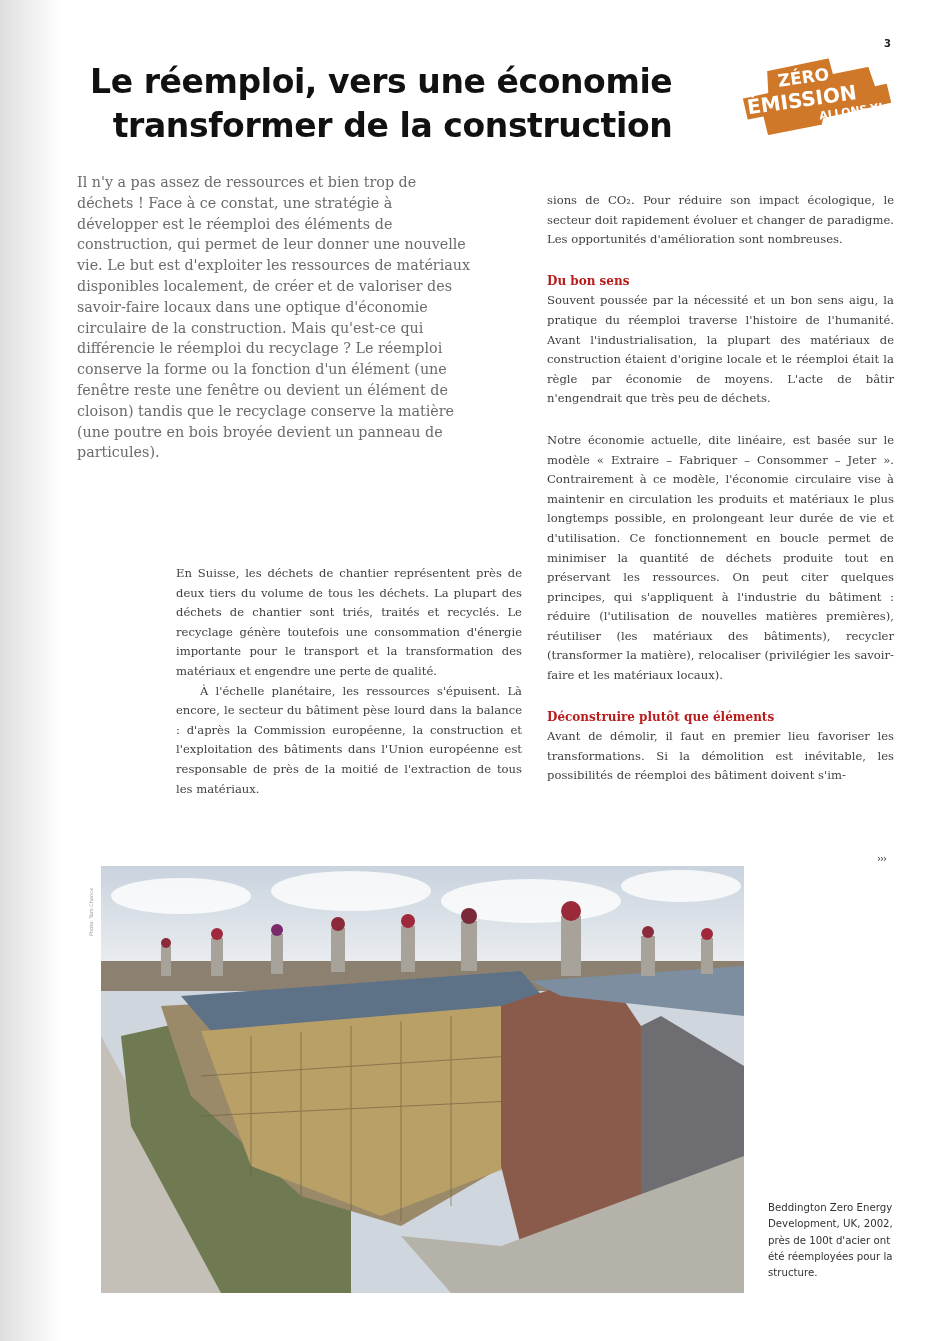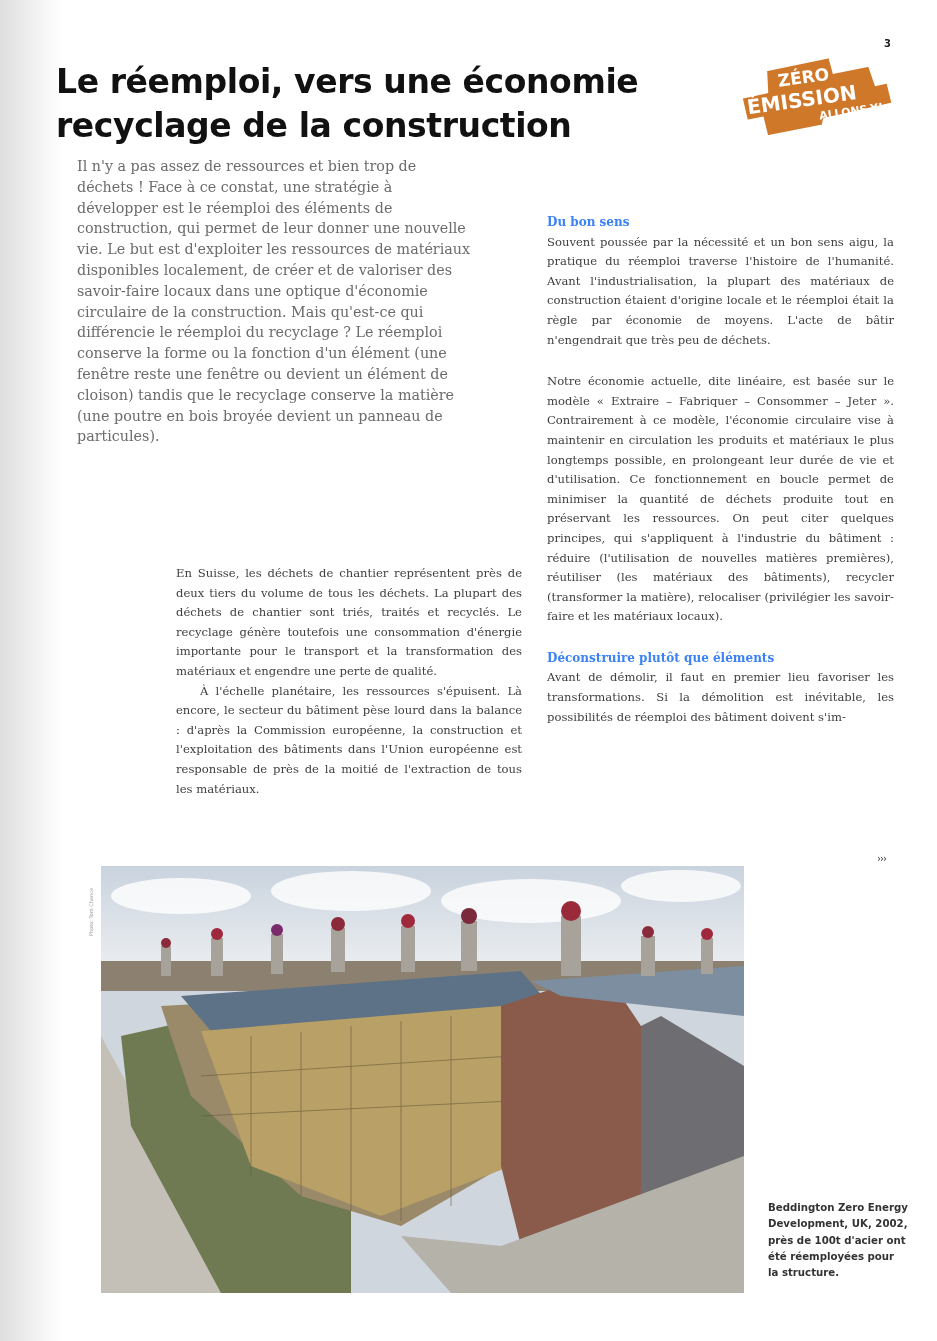--- a/index.html
+++ b/index.html
@@ -11,73 +11,73 @@
   }
   .fold {
     position:absolute; left:0; top:0; width:62px; height:1341px;
     background:linear-gradient(to right, #dedede 0%, #ececec 40%, #ffffff 100%);
   }
   .page-number {
     position:absolute; left:884px; top:38px;
     font-family:"DejaVu Sans", sans-serif; font-weight:bold; font-size:10px; color:#222;
   }
   .title {
-    position:absolute; left:56px; top:60px; margin:0;
+    position:absolute; left:90px; top:60px; margin:0;
     font-family:"DejaVu Sans", sans-serif; font-weight:600;
-    font-size:33px; line-height:44px; color:#111; letter-spacing:-0.4px;
+    font-size:33px; line-height:44px; color:#111; letter-spacing:-0.4px;text-align:right;
   }
   .logo {
     position:absolute; left:732px; top:50px; width:164px; height:86px;
   }
   .logo svg { width:100%; height:100%; }
   .lead {
-    position:absolute; left:77px; top:156px; width:396px;
+    position:absolute; left:77px; top:172px; width:396px;
     font-family:"DejaVu Serif", serif; font-size:14.3px; line-height:20.8px;
     color:#6b6b6b; margin:0;
   }
   .col {
     position:absolute; font-family:"DejaVu Serif", serif;
     font-size:11.6px; line-height:19.6px; color:#3e3e3e; text-align:justify;
   }
   .col p { margin:0; }
   .col p.indent { text-indent:24px; }
-  .col h3 { margin:0; font-size:12px; font-weight:bold; color:#3b82f6; line-height:19.6px; }
+  .col h3 { margin:0; font-size:12px; font-weight:bold; color:#b91c1c; line-height:19.6px; }
   .col .gap { height:22px; }
   .col-mid { left:176px; top:564px; width:346px; }
   .col-right { left:547px; top:191px; width:347px; }
   .more {
     position:absolute; left:877px; top:853px; font-size:10px; color:#333;
     font-family:"DejaVu Sans", sans-serif; letter-spacing:-1px;
   }
   .credit {
     position:absolute; left:88px; top:866px; width:10px; height:70px;
     writing-mode:vertical-rl; transform:rotate(180deg);
     font-family:"DejaVu Sans", sans-serif; font-size:5px; color:#999;
   }
   .photo {
     position:absolute; left:101px; top:866px; width:643px; height:427px; overflow:hidden;
     background:#cfd6de;
   }
   .photo svg { display:block; width:100%; height:100%; }
   .caption {
     position:absolute; left:768px; top:1200px; width:140px; margin:0;
-    font-family:"DejaVu Sans", sans-serif; font-weight:bold; font-size:10.2px; line-height:16.3px;
+    font-family:"DejaVu Sans", sans-serif; font-weight:normal; font-size:10.2px; line-height:16.3px;
     color:#333;
   }
 </style>
 </head>
 <body>
 
 <div class="fold"></div>
 
 <div class="page-number">3</div>
 
 <h1 class="title">
   <span>Le réemploi, vers une économie</span><br>
-  <span>recyclage de la construction</span>
+  <span>transformer de la construction</span>
 </h1>
 
 <div class="logo">
   <svg viewBox="0 0 164 86">
     <g transform="rotate(-8 82 43)">
       <path d="M38 14 L102 10 L104 26 L140 24 L144 44 L156 43 L158 64 L88 70 L86 76 L30 79 L28 60 L12 61 L10 38 L36 36 Z" fill="#d0782a" stroke="#fff" stroke-width="1.5"></path>
       <text x="48" y="32" fill="#fff" font-family="DejaVu Sans, sans-serif" font-weight="bold" font-size="17">ZÉRO</text>
       <text x="14" y="55" fill="#fff" font-family="DejaVu Sans, sans-serif" font-weight="bold" font-size="20">ÉMISSION</text>
       <text x="84" y="70" fill="#fff" font-family="DejaVu Sans, sans-serif" font-weight="bold" font-size="11">ALLONS-Y!</text>
     </g>
@@ -85,20 +85,21 @@
 </div>
 
 <p class="lead">Il n'y a pas assez de ressources et bien trop de déchets ! Face à ce constat, une stratégie à développer est le réemploi des éléments de construction, qui permet de leur donner une nouvelle vie. Le but est d'exploiter les ressources de matériaux disponibles localement, de créer et de valoriser des savoir-faire locaux dans une optique d'économie circulaire de la construction. Mais qu'est-ce qui différencie le réemploi du recyclage ? Le réemploi conserve la forme ou la fonction d'un élément (une fenêtre reste une fenêtre ou devient un élément de cloison) tandis que le recyclage conserve la matière (une poutre en bois broyée devient un panneau de particules).</p>
 
 <div class="col col-mid">
   <p>En Suisse, les déchets de chantier représentent près de deux tiers du volume de tous les déchets. La plupart des déchets de chantier sont triés, traités et recyclés. Le recyclage génère toutefois une consommation d'énergie importante pour le transport et la transformation des matériaux et engendre une perte de qualité.</p>
   <p class="indent">À l'échelle planétaire, les ressources s'épuisent. Là encore, le secteur du bâtiment pèse lourd dans la balance : d'après la Commission européenne, la construction et l'exploitation des bâtiments dans l'Union européenne est responsable de près de la moitié de l'extraction de tous les matériaux.</p>
 </div>
 
 <div class="col col-right">
+  <p>sions de CO₂. Pour réduire son impact écologique, le secteur doit rapidement évoluer et changer de paradigme. Les opportunités d'amélioration sont nombreuses.</p>
   <div class="gap"></div>
   <h3>Du bon sens</h3>
   <p>Souvent poussée par la nécessité et un bon sens aigu, la pratique du réemploi traverse l'histoire de l'humanité. Avant l'industrialisation, la plupart des matériaux de construction étaient d'origine locale et le réemploi était la règle par économie de moyens. L'acte de bâtir n'engendrait que très peu de déchets.</p>
   <div class="gap"></div>
   <p>Notre économie actuelle, dite linéaire, est basée sur le modèle « Extraire – Fabriquer – Consommer – Jeter ». Contrairement à ce modèle, l'économie circulaire vise à maintenir en circulation les produits et matériaux le plus longtemps possible, en prolongeant leur durée de vie et d'utilisation. Ce fonctionnement en boucle permet de minimiser la quantité de déchets produite tout en préservant les ressources. On peut citer quelques principes, qui s'appliquent à l'industrie du bâtiment : réduire (l'utilisation de nouvelles matières premières), réutiliser (les matériaux des bâtiments), recycler (transformer la matière), relocaliser (privilégier les savoir-faire et les matériaux locaux).</p>
   <div class="gap"></div>
   <h3>Déconstruire plutôt que éléments</h3>
   <p>Avant de démolir, il faut en premier lieu favoriser les transformations. Si la démolition est inévitable, les possibilités de réemploi des bâtiment doivent s'im-</p>
 </div>
 

